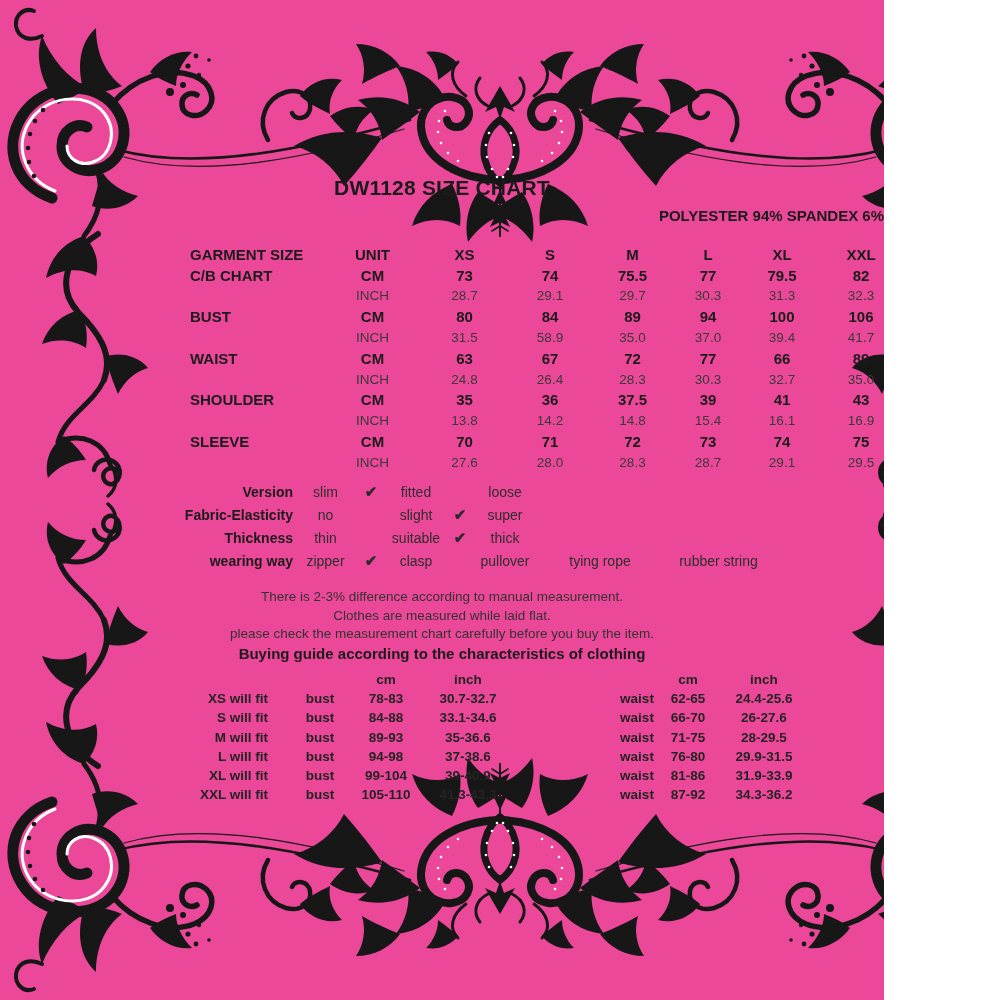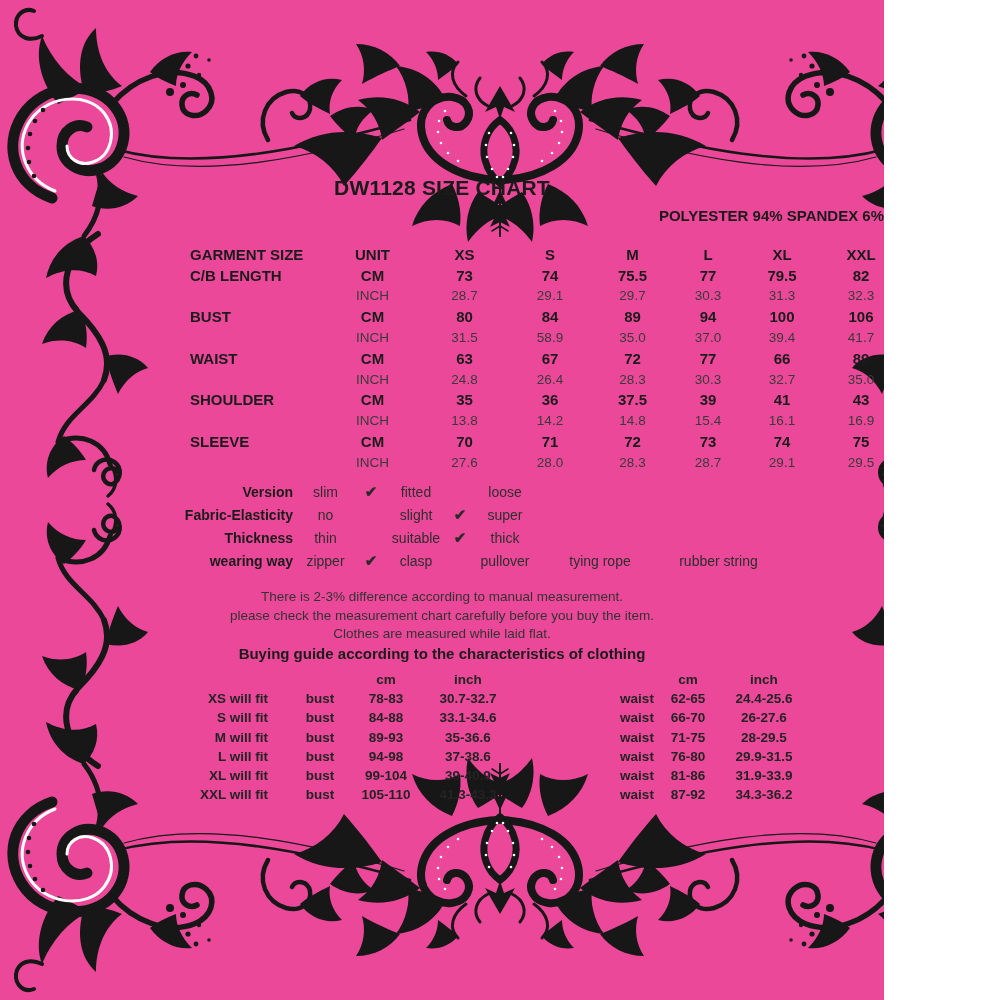--- a/index.html
+++ b/index.html
@@ -152,21 +152,21 @@
       <div class="c h">UNIT</div>
       <div class="c h">XS</div>
       <div class="c h">S</div>
       <div class="c h">M</div>
       <div class="c h">L</div>
       <div class="c h">XL</div>
       <div class="c h">XXL</div>
     </div>
 
     <div class="trow">
-      <div class="c lbl">C/B LENGTH</div>
+      <div class="c lbl">C/B CHART</div>
       <div class="c b">CM</div>
       <div class="c b">73</div>
       <div class="c b">74</div>
       <div class="c b">75.5</div>
       <div class="c b">77</div>
       <div class="c b">79.5</div>
       <div class="c b">82</div>
     </div>
     <div class="trow">
       <div class="c lbl"></div>
@@ -298,22 +298,22 @@
       <div class="ao">clasp</div>
       <div class="ck"></div>
       <div class="ao">pullover</div>
       <div class="ao">tying rope</div>
       <div class="ao">rubber string</div>
     </div>
   </div>
 
   <div class="layer notes">
     <div class="nl">There is 2-3% difference according to manual measurement.</div>
+    <div class="nl">Clothes are measured while laid flat.</div>
     <div class="nl">please check the measurement chart carefully before you buy the item.</div>
-    <div class="nl">Clothes are measured while laid flat.</div>
     <div class="nh">Buying guide according to the characteristics of clothing</div>
   </div>
 
   <div class="layer bg-grid bg-left">
     <div class="trow">
       <div class="g sz"></div>
       <div class="g"></div>
       <div class="g">cm</div>
       <div class="g">inch</div>
     </div>

